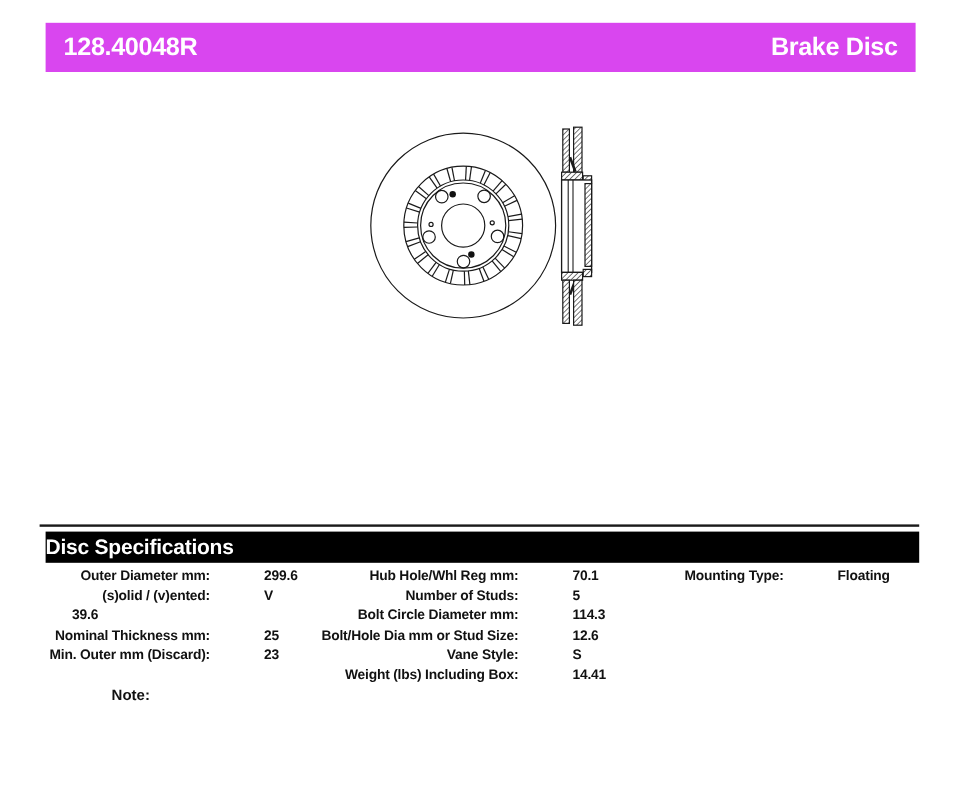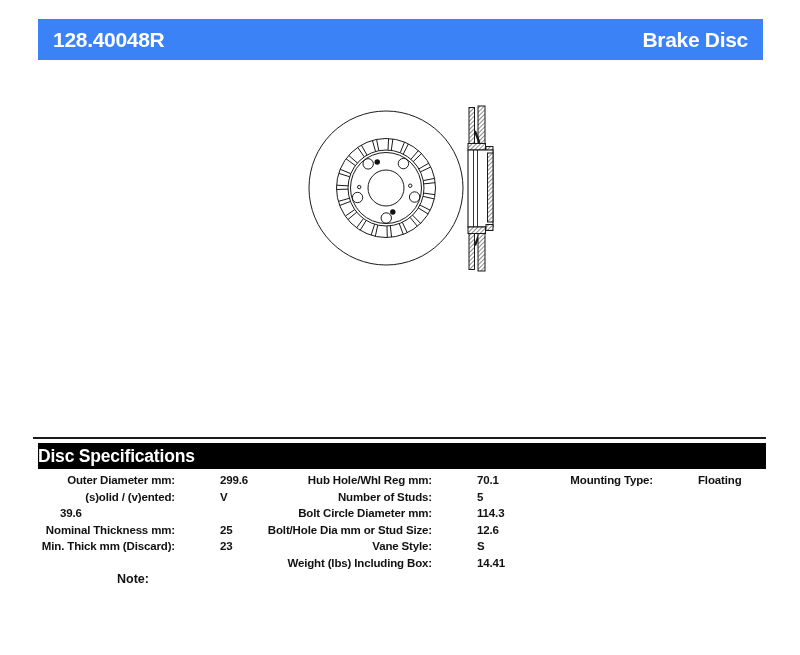--- a/index.html
+++ b/index.html
@@ -7,21 +7,21 @@
     width: 800px; height: 655px;
     background: #ffffff;
     font-family: "Liberation Sans", sans-serif;
     position: relative;
     overflow: hidden;
     color: #111;
   }
   .title-bar {
     position: absolute; left: 38px; top: 19px;
     width: 725px; height: 41px;
-    background: #3b82f6; color: #fff;
+    background: #d946ef; color: #fff;
     display: flex; justify-content: space-between; align-items: center;
     padding: 0 15px; box-sizing: border-box;
     font-weight: bold; font-size: 21px; letter-spacing: -0.3px;
     white-space: nowrap;
   }
   .drawing-area {
     position: absolute; left: 285px; top: 93px;
     width: 225px; height: 195px;
   }
   .sep-line {
@@ -48,21 +48,21 @@
     height: 16.6px; line-height: 16.6px;
     white-space: nowrap; align-items: baseline;
   }
   .lbl { display: flex; justify-content: flex-end; overflow: visible; }
   #col-left  .lbl { width: 155px; }
   #col-mid   .lbl { width: 154px; text-align: right; }
   #col-right .lbl { width: 153px; }
   .val { flex: 0 0 auto; margin-left: 40px; }
   .note {
     position: absolute; left: 93px; top: 572px;
-    font-size: 12.5px; font-weight: bold; margin-left: 24px;
+    font-size: 12.5px; font-weight: bold;
   }
   
   .ln   { fill: none; stroke: #1a1a1a; stroke-width: 1; }
   .hatched { fill: url(#hatch); stroke: #1a1a1a; stroke-width: 1; }
   .outl { fill: #ffffff; stroke: #1a1a1a; stroke-width: 1.1; }
   .ln2  { stroke: #1a1a1a; stroke-width: 0.9; }
   .thick{ stroke: #1a1a1a; stroke-width: 2.2; }
 </style>
 </head>
 <body>
@@ -173,21 +173,21 @@
       <span class="val">V</span>
     </div>
     <div class="spec-row">
       <span class="val">39.6</span>
     </div>
     <div class="spec-row">
       <span class="lbl">Nominal Thickness mm:</span>
       <span class="val">25</span>
     </div>
     <div class="spec-row">
-      <span class="lbl">Min. Thick mm (Discard):</span>
+      <span class="lbl">Min. Outer mm (Discard):</span>
       <span class="val">23</span>
     </div>
   </div>
 
   <div class="spec-col" id="col-mid">
     <div class="spec-row">
       <span class="lbl">Hub Hole/Whl Reg mm:</span>
       <span class="val">70.1</span>
     </div>
     <div class="spec-row">

